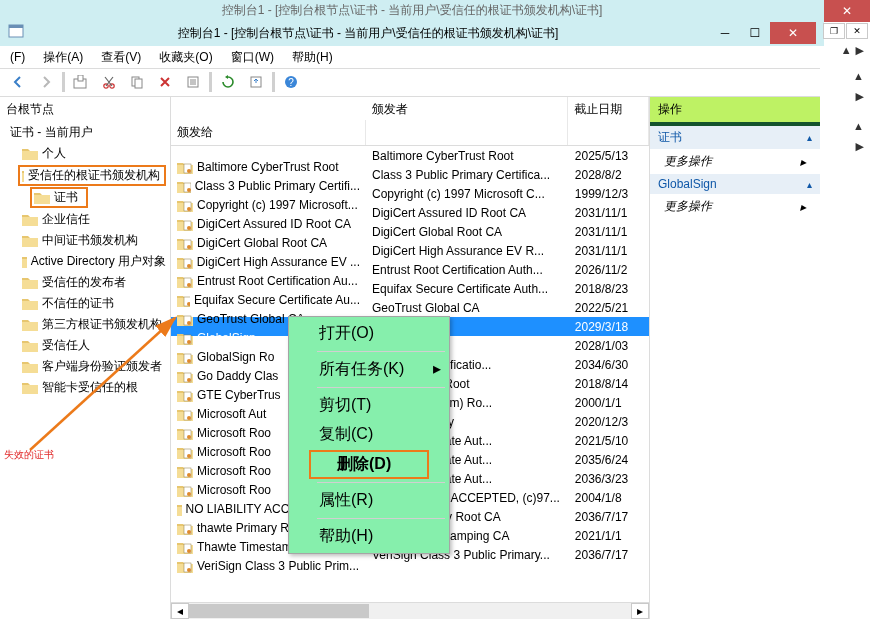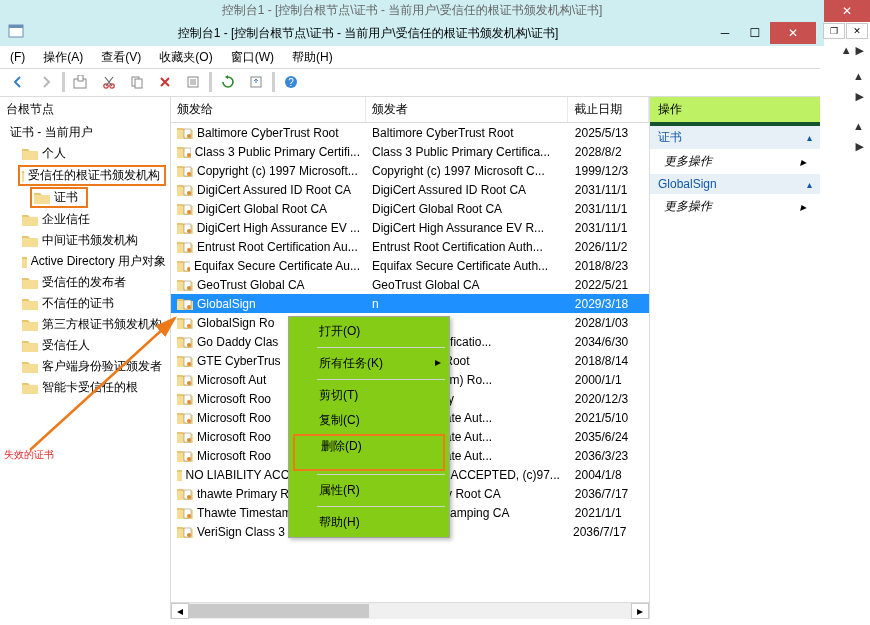--- a/index.html
+++ b/index.html
@@ -40,46 +40,46 @@
   .tree-item.sub2 { padding-left:34px; }
   .orange-box { border:2px solid #ec7a1a; padding:0 4px; }
   svg.folder { display:inline-block; }
   svg.folder .f-back { fill:#e7c66f; }
   svg.folder .f-front { fill:#f5dd96; }
   svg.cert-icon .cert-bg{ fill:#e7c66f; } svg.cert-icon .cert-front{ fill:#f5dd96; } svg.cert-icon .cert-doc{ fill:#fff; stroke:#8a7a40; stroke-width:0.5;} svg.cert-icon .cert-seal{ fill:#de8a2e; }
 
   .list { flex:1; display:flex; flex-direction:column; overflow:hidden; border-right:1px solid #dcdcdc; }
   .cols { display:flex; border-bottom:1px solid #dcdcdc; background:#fff; }
   .col { padding:4px 6px; border-right:1px solid #e8e8e8; white-space:nowrap; overflow:hidden; }
-  .c1 { width:188px; } .c2 { width:196px; } .c3 { width:70px; }
+  .c1 { width:188px;margin-top:23px; } .c2 { width:196px; } .c3 { width:70px; }
   .rows { flex:1; overflow:hidden; position:relative; }
   .row { display:flex; align-items:center; height:19px; white-space:nowrap;justify-content:space-between; }
   .row .cell { padding:0 6px; overflow:hidden; white-space:nowrap; display:flex; align-items:center; gap:4px; }
   .row .cell.c1 { width:188px; }
   .row .cell.c2 { width:196px; }
   .row .cell.c3 { width:70px; }
   .row.selected { background:#1e90ff; color:#fff; }
   .row.selected .cell { color:#fff; }
   .scrollbar { height:16px; border-top:1px solid #dcdcdc; background:#f0f0f0; display:flex; align-items:center; }
   .scrollbar .arrow{ width:16px; height:14px; display:flex; align-items:center; justify-content:center; border:1px solid #c9c9c9; background:#fff; }
   .scrollbar .track{ flex:1; height:14px; position:relative; }
   .scrollbar .thumb{ position:absolute; left:0; top:0; height:14px; width:180px; background:#c9c9c9; }
 
   .actions { width:170px; overflow:hidden; }
   .actions-head { background:#bef264; border-bottom:4px solid #14532d; padding:4px 8px; font-weight:normal; }
   .actions-section { background:#e7eff7; padding:3px 8px; display:flex; justify-content:space-between; align-items:center; color:#1058a8; }
   .actions-section .arrow { font-size:10px; }
   .actions-item { padding:4px 14px; display:flex; align-items:center; justify-content:space-between;font-style:italic; }
 
   
-  .ctx { position:absolute; background:#84cc16; border:1px solid #a5a5a5; box-shadow:2px 2px 4px rgba(0,0,0,0.25); width:160px; font-size:12px; padding:2px 0; }
+  .ctx { position:absolute; background:#86efac; border:1px solid #a5a5a5; box-shadow:2px 2px 4px rgba(0,0,0,0.25); width:160px; font-size:16px; padding:2px 0; }
   .ctx .item { padding:4px 34px 4px 30px; white-space:nowrap; position:relative; }
   .ctx .item .sub{ position:absolute; right:8px; top:4px; }
   .ctx .sepline { height:1px; background:#d0d0d0; margin:3px 4px 3px 28px; }
-  .ctx .item.highlight { border:2px solid #ec7a1a; margin:1px 4px; padding:2px 30px 14px 26px; }
+  .ctx .item.highlight { border:2px solid #ec7a1a; margin:1px 20px; padding:2px 30px 2px 26px;font-weight:bold; }
 
   
   .anno-arrow { position:absolute; pointer-events:none; }
   .anno-text { position:absolute; color:#e12b2b; font-size:10px; }
 </style>
 </head>
 <body>
 
 <div class="stage">
 
@@ -577,20 +577,21 @@
           <div class="row">
             <div class="cell c1">
               <svg class="cert-icon" width="16" height="13">
                 <path class="cert-bg" d="M0 2h6l2 2h8v9H0z"></path>
                 <path class="cert-front" d="M0 4h16v9H0z"></path>
                 <rect class="cert-doc" x="7" y="3" width="7" height="9"></rect>
                 <circle class="cert-seal" cx="12" cy="10" r="2"></circle>
               </svg>
               <span>VeriSign Class 3 Public Prim...</span>
             </div>
+            <div class="cell c2">VeriSign Class 3 Public Primary...</div>
             <div class="cell c3">2036/7/17</div>
           </div>
         </div>
       <div class="scrollbar">
         <div class="arrow">◂</div>
         <div class="track">
             <div class="thumb"></div>
           </div>
         <div class="arrow">▸</div>
       </div>

